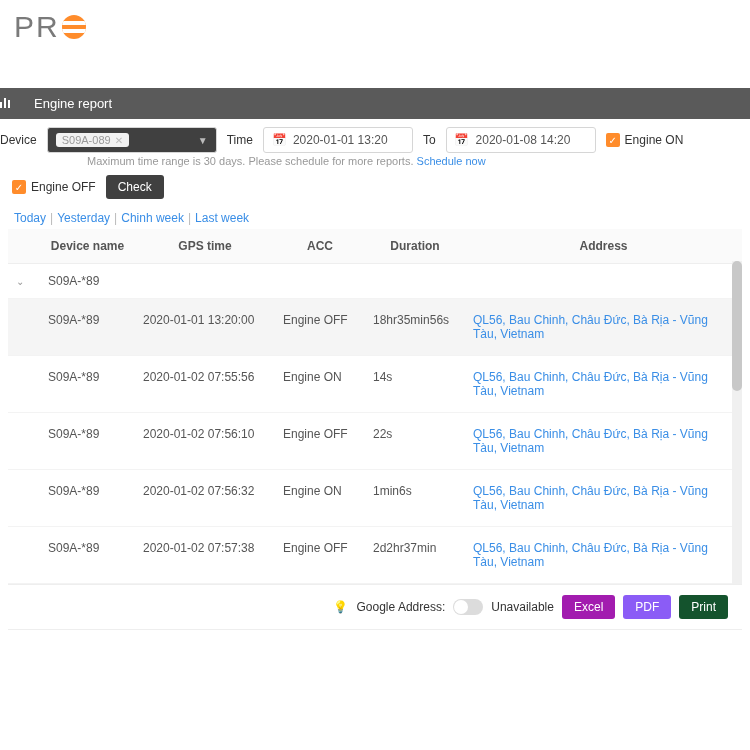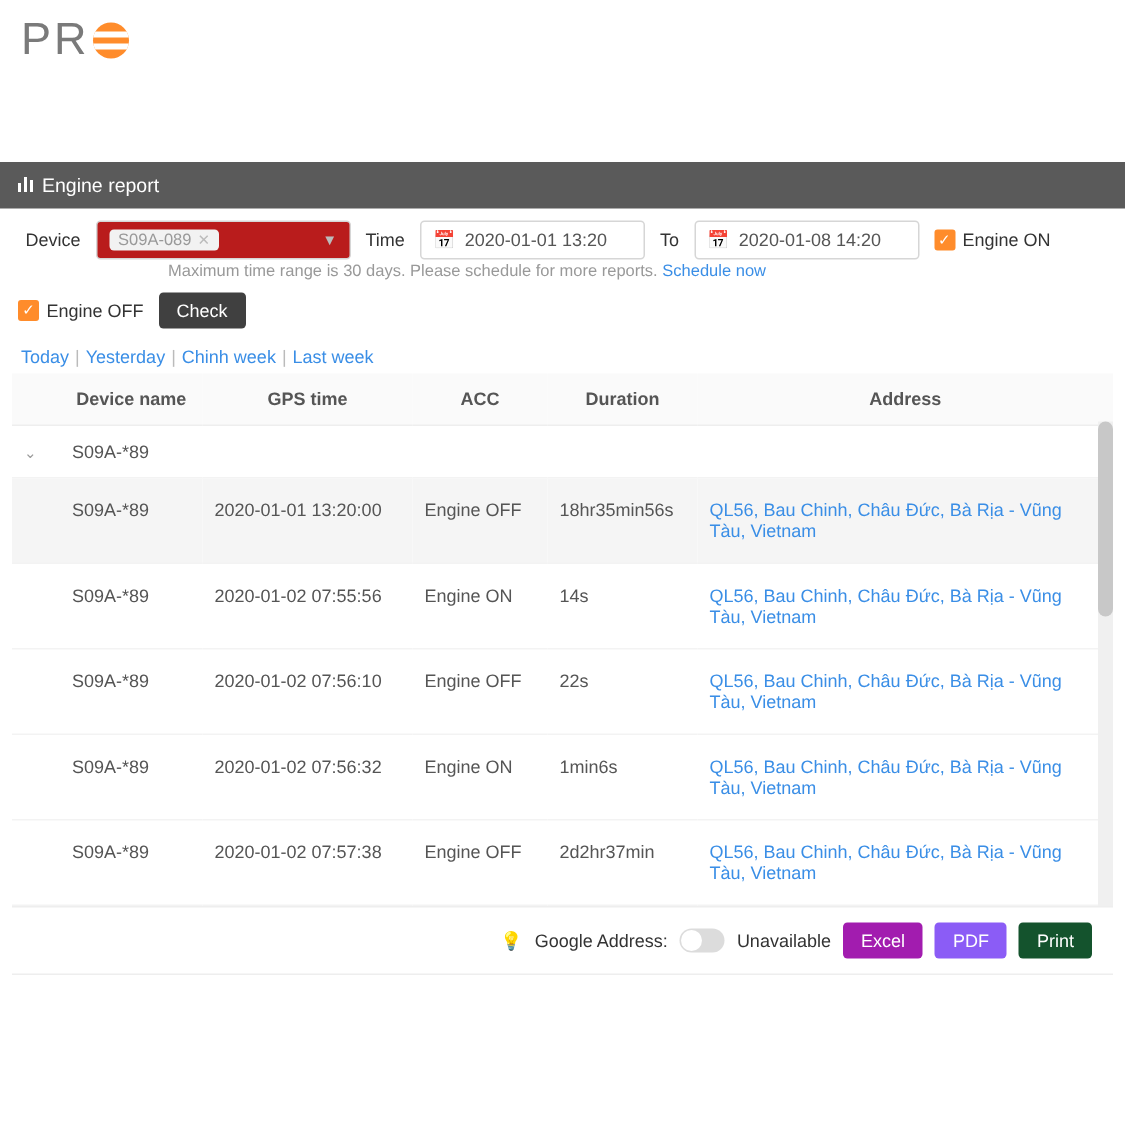--- a/index.html
+++ b/index.html
@@ -1,36 +1,36 @@
 <!DOCTYPE html>
 <html><head>
 <meta charset="utf-8">
 <style>
 *{box-sizing:border-box;margin:0;padding:0}
 body{font-family:Arial,Helvetica,sans-serif;font-size:12px;color:#333;background:#fff;width:750px}
-.logo{padding:10px 14px 64px}
+.logo{padding:10px 14px 44px}
 .logo-text{font-size:30px;font-weight:400;letter-spacing:2px;color:#7a7a7a;display:flex;align-items:center}
 .logo-o{display:inline-flex;width:24px;height:24px;border-radius:50%;background:#ff8c2b;margin:0 2px;position:relative;overflow:hidden}
 .logo-o::before,.logo-o::after{content:"";position:absolute;left:0;right:0;height:4px;background:#fff}
 .logo-o::before{top:6px}
 .logo-o::after{top:14px}
-.titlebar{background:#5a5a5a;color:#fff;padding:8px 12px;display:flex;align-items:center;gap:4px;font-size:13px}
-.filters{padding:8px 17px;display:flex;flex-wrap:wrap;align-items:center;gap:10px}
+.titlebar{background:#5a5a5a;color:#fff;padding:8px 0;display:flex;align-items:center;gap:22px;font-size:13px}
+.filters{padding:8px 0;display:flex;flex-wrap:wrap;align-items:center;gap:10px}
 .lbl{font-size:12px;color:#333}
-.device-select{display:inline-flex;align-items:center;border:1px solid #d6d6d6;border-radius:3px;height:26px;padding:0 8px;width:170px;background:#b91c1c;color:#bbb;justify-content:space-between}
+.device-select{display:inline-flex;align-items:center;border:1px solid #d6d6d6;border-radius:3px;height:26px;padding:0 8px;width:170px;background:#404040;color:#bbb;justify-content:space-between}
 .tag{display:inline-flex;align-items:center;gap:4px;background:#f2f2f2;border-radius:3px;padding:1px 6px;color:#999;font-size:11px}
 .tag-x{color:#bbb;font-size:10px}
 .caret{color:#bbb;font-size:10px}
 .date-input{display:inline-flex;align-items:center;gap:6px;border:1px solid #d6d6d6;border-radius:3px;height:26px;padding:0 8px;width:150px;background:#fff;color:#555}
 .cal-icon{color:#bbb}
 .chk{display:inline-flex;align-items:center;gap:5px}
 .chk-box{width:14px;height:14px;background:#ff8c2b;border-radius:2px;display:inline-flex;align-items:center;justify-content:center;color:#fff;font-size:10px}
 .btn{border:none;border-radius:3px;padding:5px 12px;color:#fff;cursor:pointer;font-size:12px}
 .btn-blue{background:#404040}
-.hint{font-size:11px;color:#999;margin-left:112px;margin-top:-6px;margin-bottom:4px}
+.hint{font-size:11px;color:#999;margin-left:87px;margin-top:-6px;margin-bottom:4px}
 .hint a{color:#3a8ee6;text-decoration:none}
 .quick{display:flex;gap:4px;padding:4px 14px;font-size:12px;color:#bbb}
 .quick a{color:#3a8ee6;text-decoration:none}
 .table-wrap{position:relative;margin:0 8px}
 table{width:100%;border-collapse:collapse;background:#fff}
 th{background:#fafafa;text-align:center;padding:10px 8px;font-size:12px;font-weight:700;color:#555;border-bottom:1px solid #eee}
 td{padding:14px 8px;font-size:12px;color:#555;border-bottom:1px solid #f3f3f3;vertical-align:top}
 .grp-row td{padding:10px 8px;font-weight:400}
 .exp{display:inline-block;transform:rotate(0);color:#999;margin-right:6px;font-size:10px}
 tr.hl td{background:#f5f5f5}

